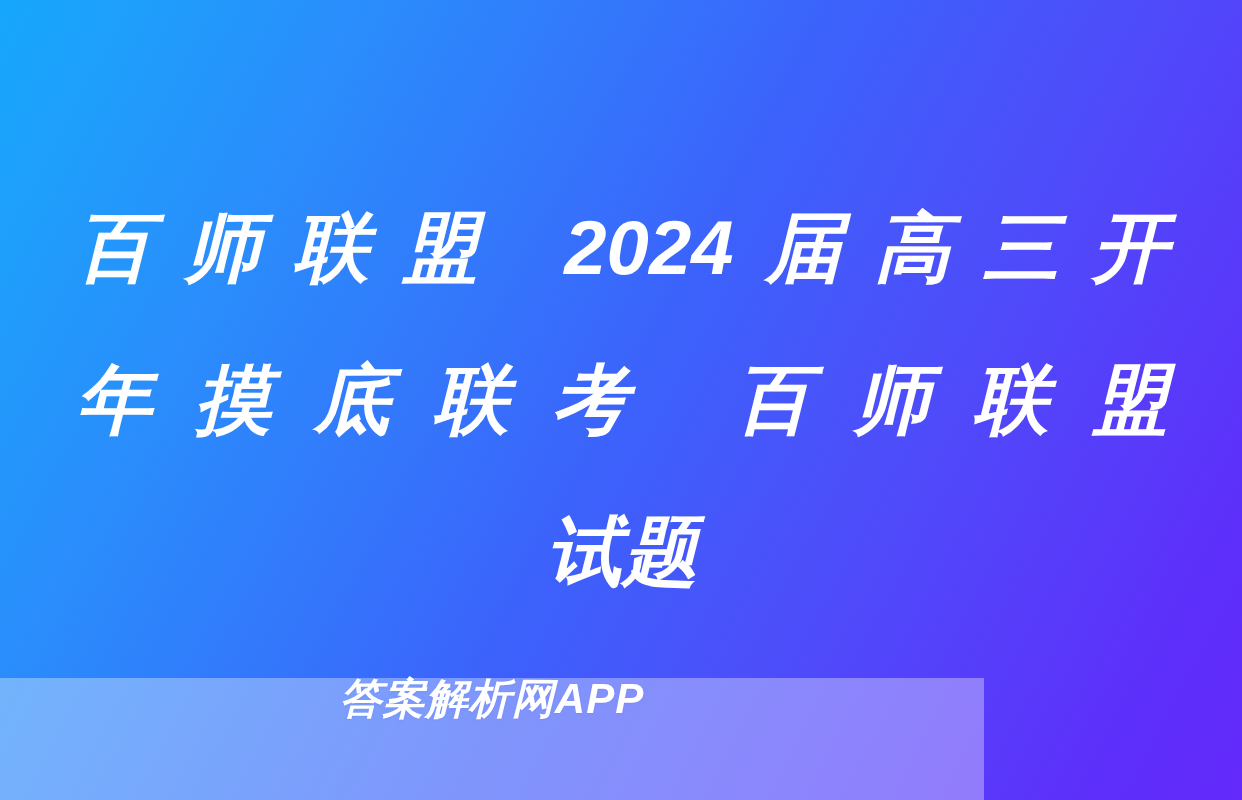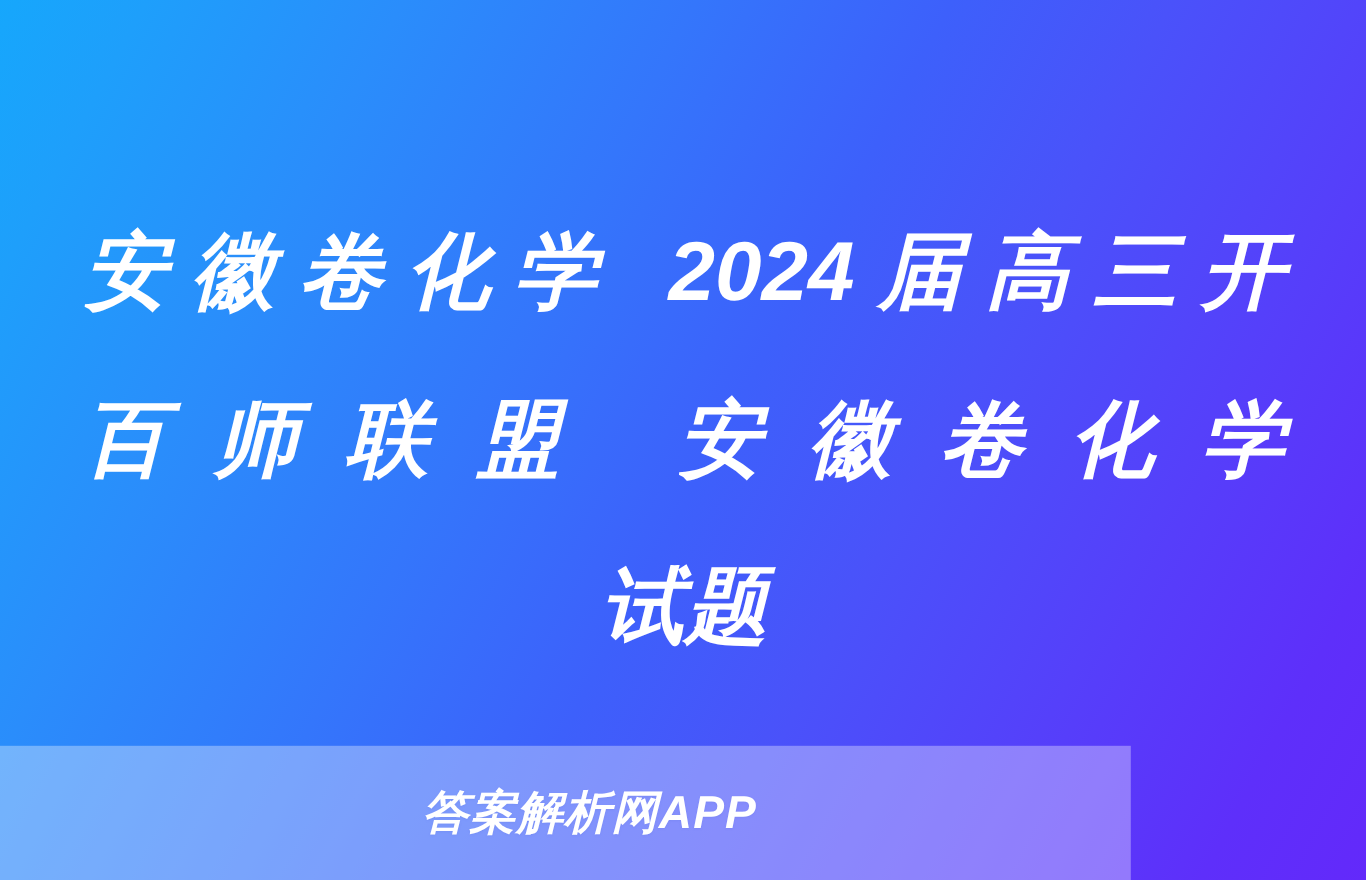--- a/index.html
+++ b/index.html
@@ -64,44 +64,43 @@
 
   
   #bottom-band {
     position: absolute;
     left: 0;
     top: 678px;
     width: 984px;
     height: 122px;
     background: rgba(255, 255, 255, 0.34);
     display: flex;
-    align-items: center;
+    align-items: flex-start;
     justify-content: center;
-    padding-left: 44px;
   }
 
   #watermark {
     color: #ffffff;
     font-size: 42px;
     font-weight: 700;
     font-style: italic;
     letter-spacing: 1px;
     line-height: 1;
     white-space: nowrap;
     text-shadow: 0 1px 2px rgba(90, 110, 220, 0.18);
   }
 </style>
 </head>
 <body>
 
 <div id="poster">
 
   <div id="title-block">
-    <div class="title-line line-1">安徽卷化学 2024届高三开</div>
-    <div class="title-line line-2">百师联盟 安徽卷化学</div>
+    <div class="title-line line-1">百师联盟 2024届高三开</div>
+    <div class="title-line line-2">年摸底联考 百师联盟</div>
     <div class="title-line line-3">试题</div>
   </div>
 
   <div id="bottom-band">
     <div id="watermark">答案解析网APP</div>
   </div>
 
 </div>
 
 </body></html>

